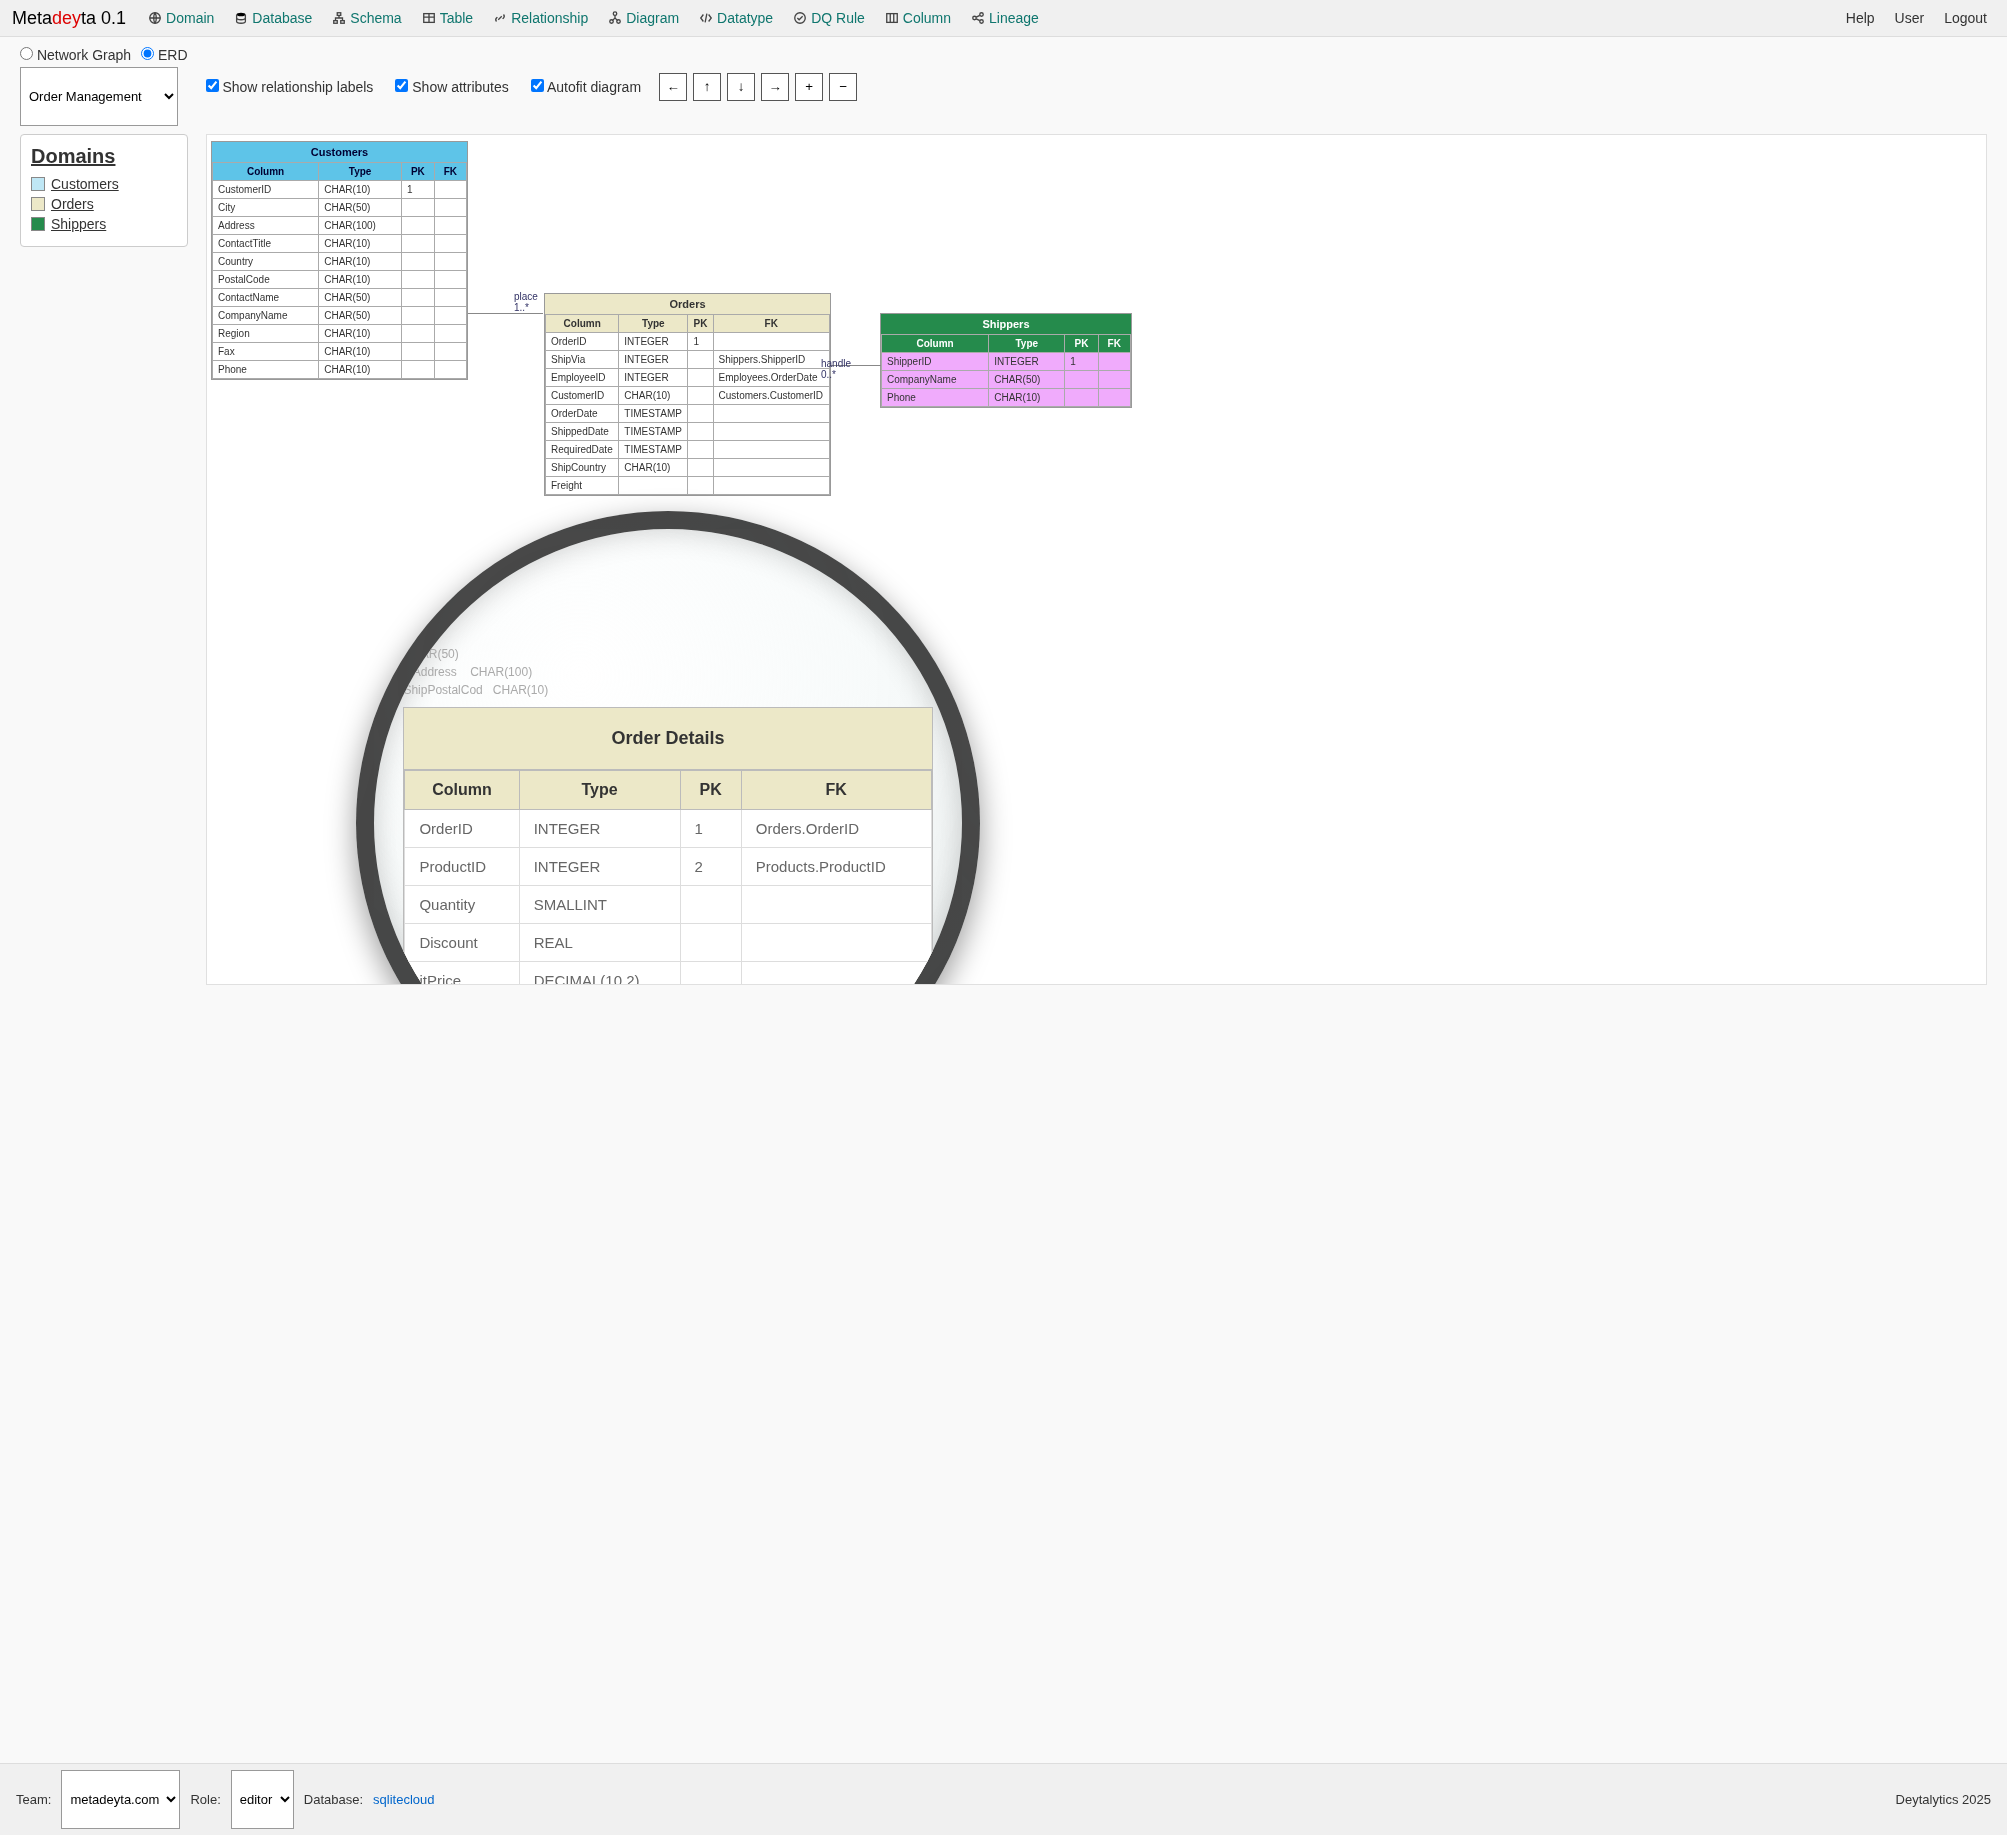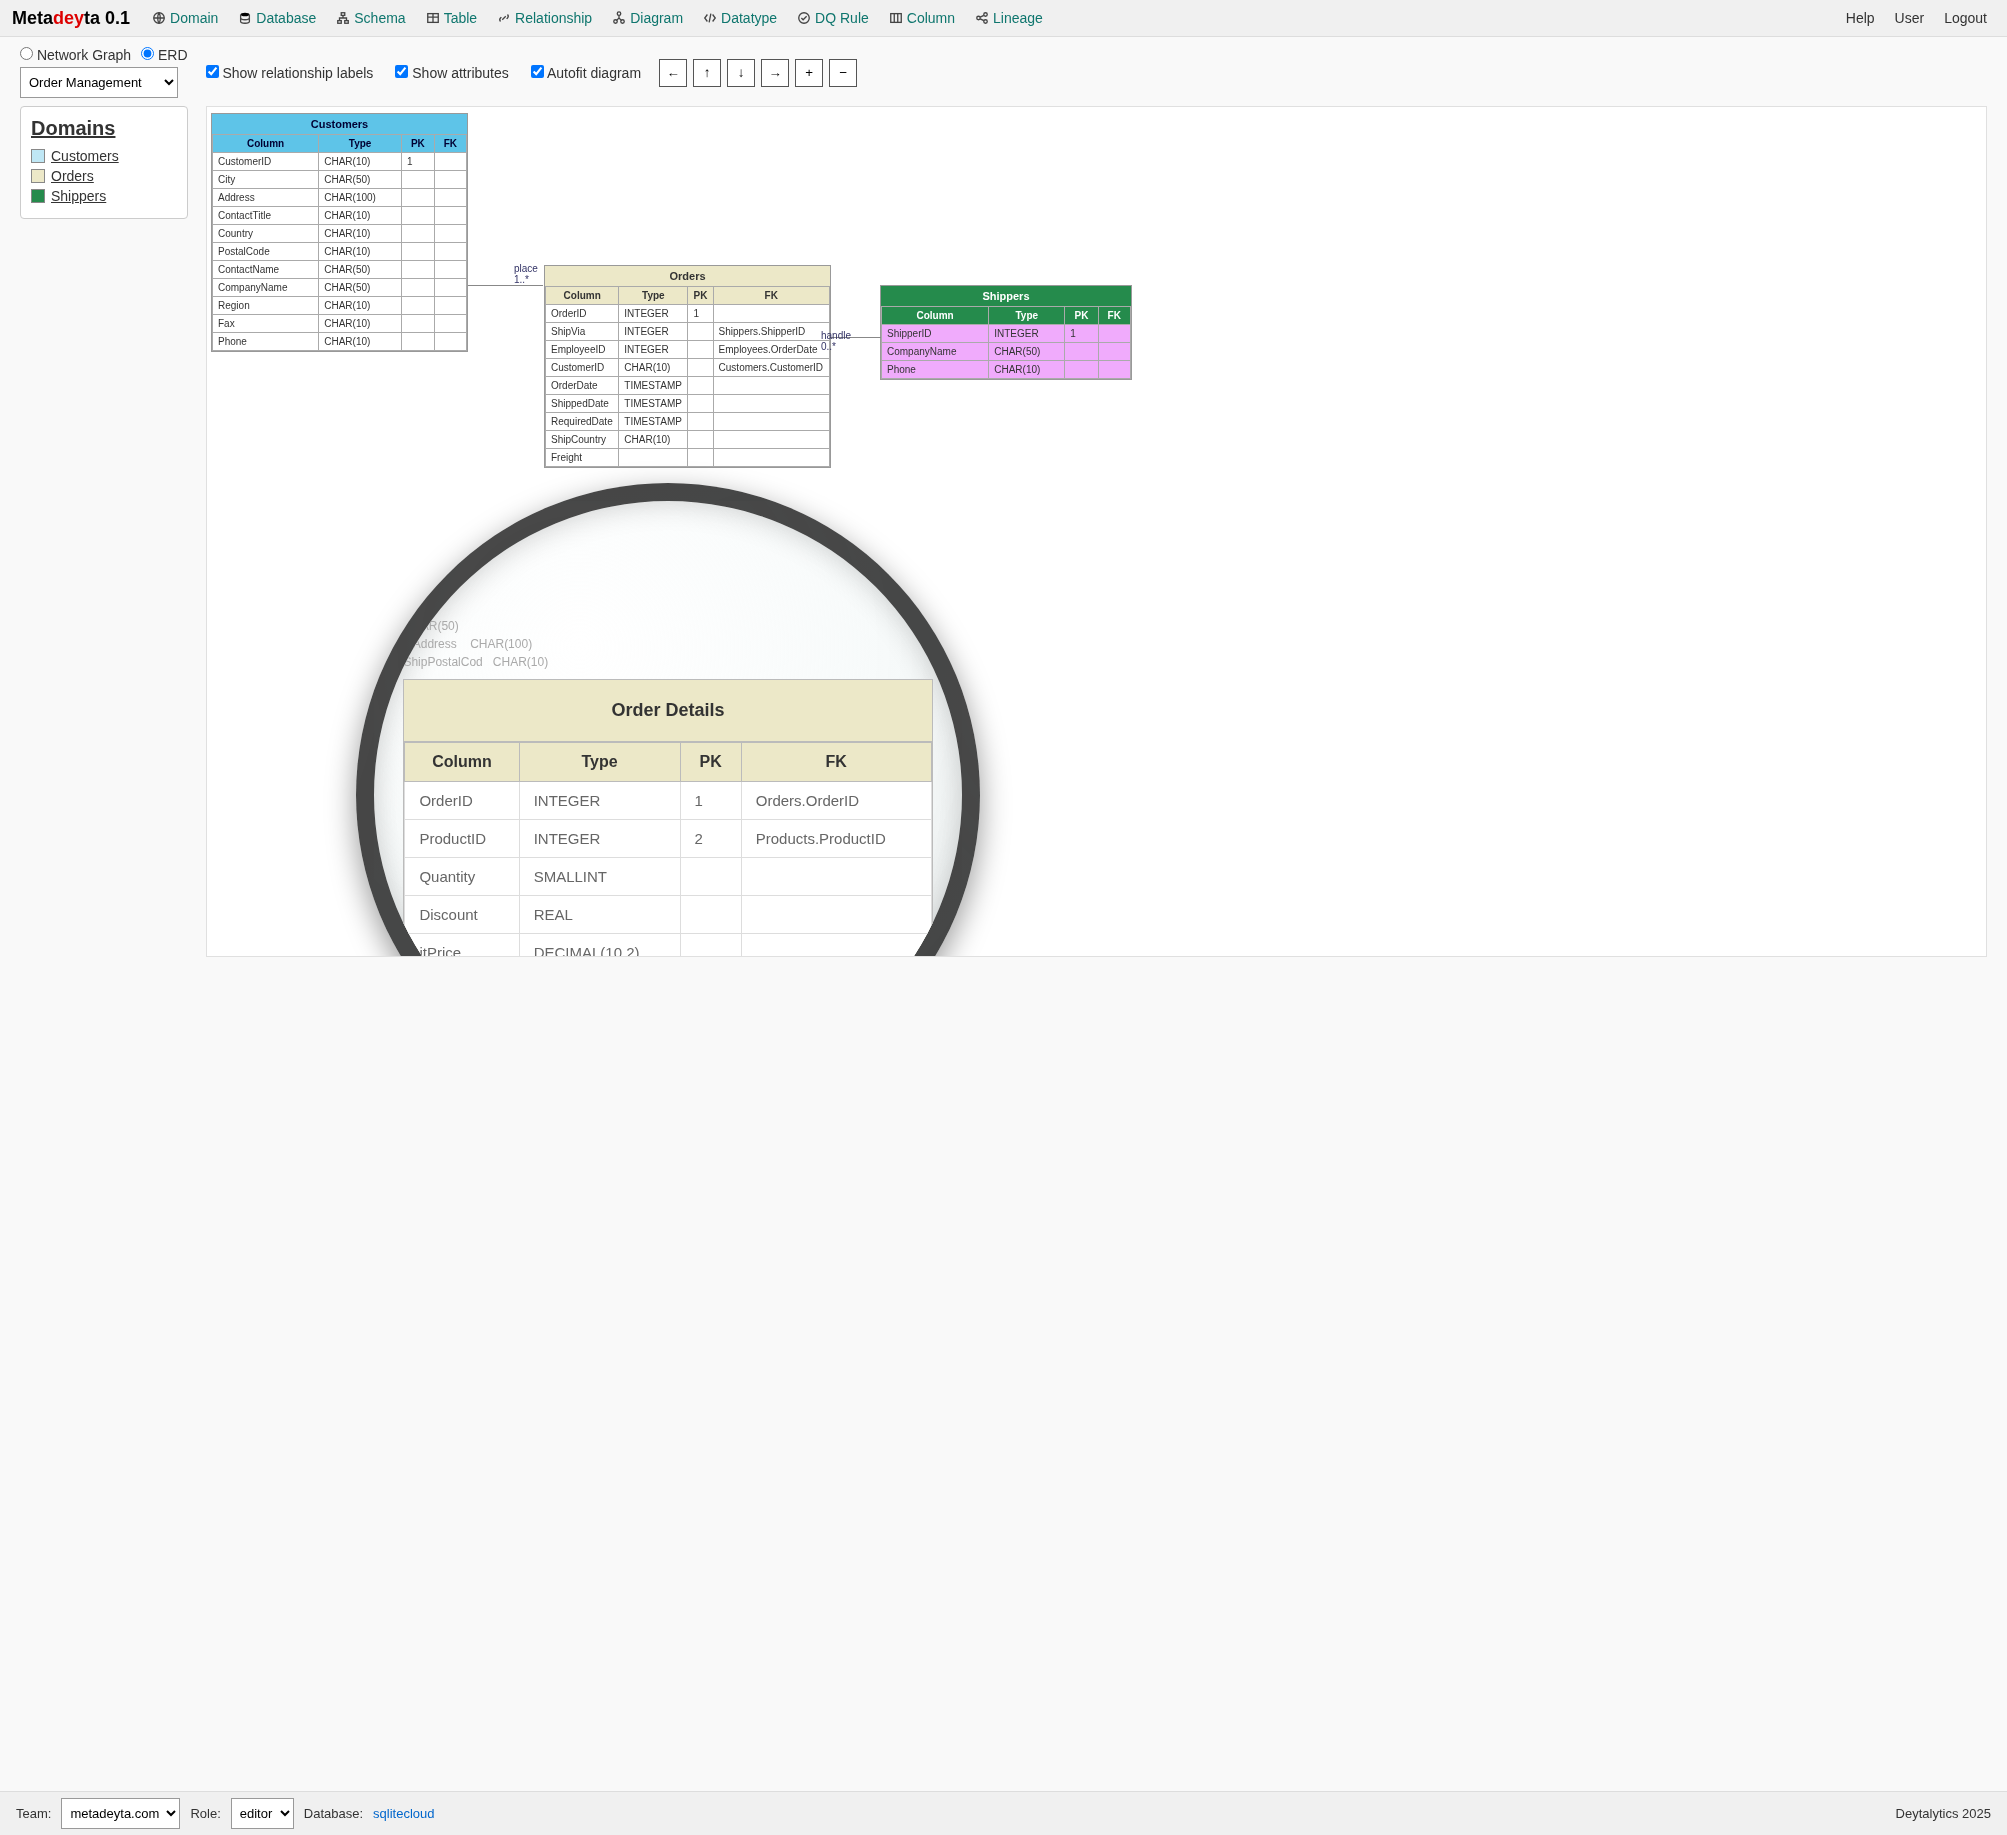--- a/index.html
+++ b/index.html
@@ -1,33 +1,33 @@
 <!DOCTYPE html>
 <html><head>
 <meta charset="utf-8">
 <style>
 * { box-sizing: border-box; margin: 0; padding: 0; }
 body { font-family: Arial, Helvetica, sans-serif; background: #f9f9f9; color: #333; font-size: 14px; }
 .topnav { background: #f0f0f0; border-bottom: 1px solid #ddd; display: flex; align-items: center; padding: 6px 12px; gap: 6px; }
-.brand { font-size: 18px; font-weight: bold; margin-right: 8px; }
+.brand { font-size: 18px; font-weight: normal; margin-right: 8px; }
 .brand .bl { color: #000; }
 .brand .rd { color: #d00; }
 .nav-items { display: flex; gap: 4px; flex: 1; }
 .nav-item { display: flex; align-items: center; gap: 4px; padding: 4px 8px; cursor: pointer; color: #0f766e; font-size: 14px; }
 .nav-right { display: flex; gap: 4px; }
 .nav-right .nav-item { color: #333; }
 .icon { display: inline-block; width: 14px; height: 14px; vertical-align: middle; }
 .page { padding: 10px 20px; }
 h1.title { font-size: 26px; font-weight: normal; color: #333; margin: 6px 0 10px 0; }
 .controls-row { display: flex; align-items: center; gap: 18px; flex-wrap: wrap; margin-bottom: 8px; }
 .radio-group { display: flex; gap: 10px; align-items: center; }
 .check-group { display: flex; gap: 22px; align-items: center; }
 .btn-group { display: flex; gap: 6px; }
 .sq-btn { width: 28px; height: 28px; border: 1px solid #555; background: #fff; cursor: pointer; display: flex; align-items: center; justify-content: center; }
-select { padding: 6px 4px; font-size: 13px; border: 1px solid #999; background: #fff; }
+select { padding: 20px 4px; font-size: 13px; border: 1px solid #999; background: #fff; }
 .main-area { display: flex; gap: 18px; margin-top: 8px; }
 .sidebar { width: 168px; }
 .domain-panel { border: 1px solid #ccc; border-radius: 4px; padding: 10px; background: #fff; text-decoration: underline; }
 .domain-panel h3 { font-size: 20px; margin-bottom: 8px; font-weight: bold; }
 .legend-item { display: flex; align-items: center; gap: 6px; margin: 4px 0; font-size: 14px; }
 .legend-sq { width: 14px; height: 14px; border: 1px solid #888; }
 .canvas { flex: 1; background: #fff; border: 1px solid #e0e0e0; position: relative; min-height: 851px; overflow: hidden; }
 .entity { position: absolute; border: 1px solid #999; font-size: 11px; background: #fff; }
 .entity .ent-header { text-align: center; font-weight: bold; padding: 4px; font-size: 11px; }
 .entity table { border-collapse: collapse; width: 100%; }

